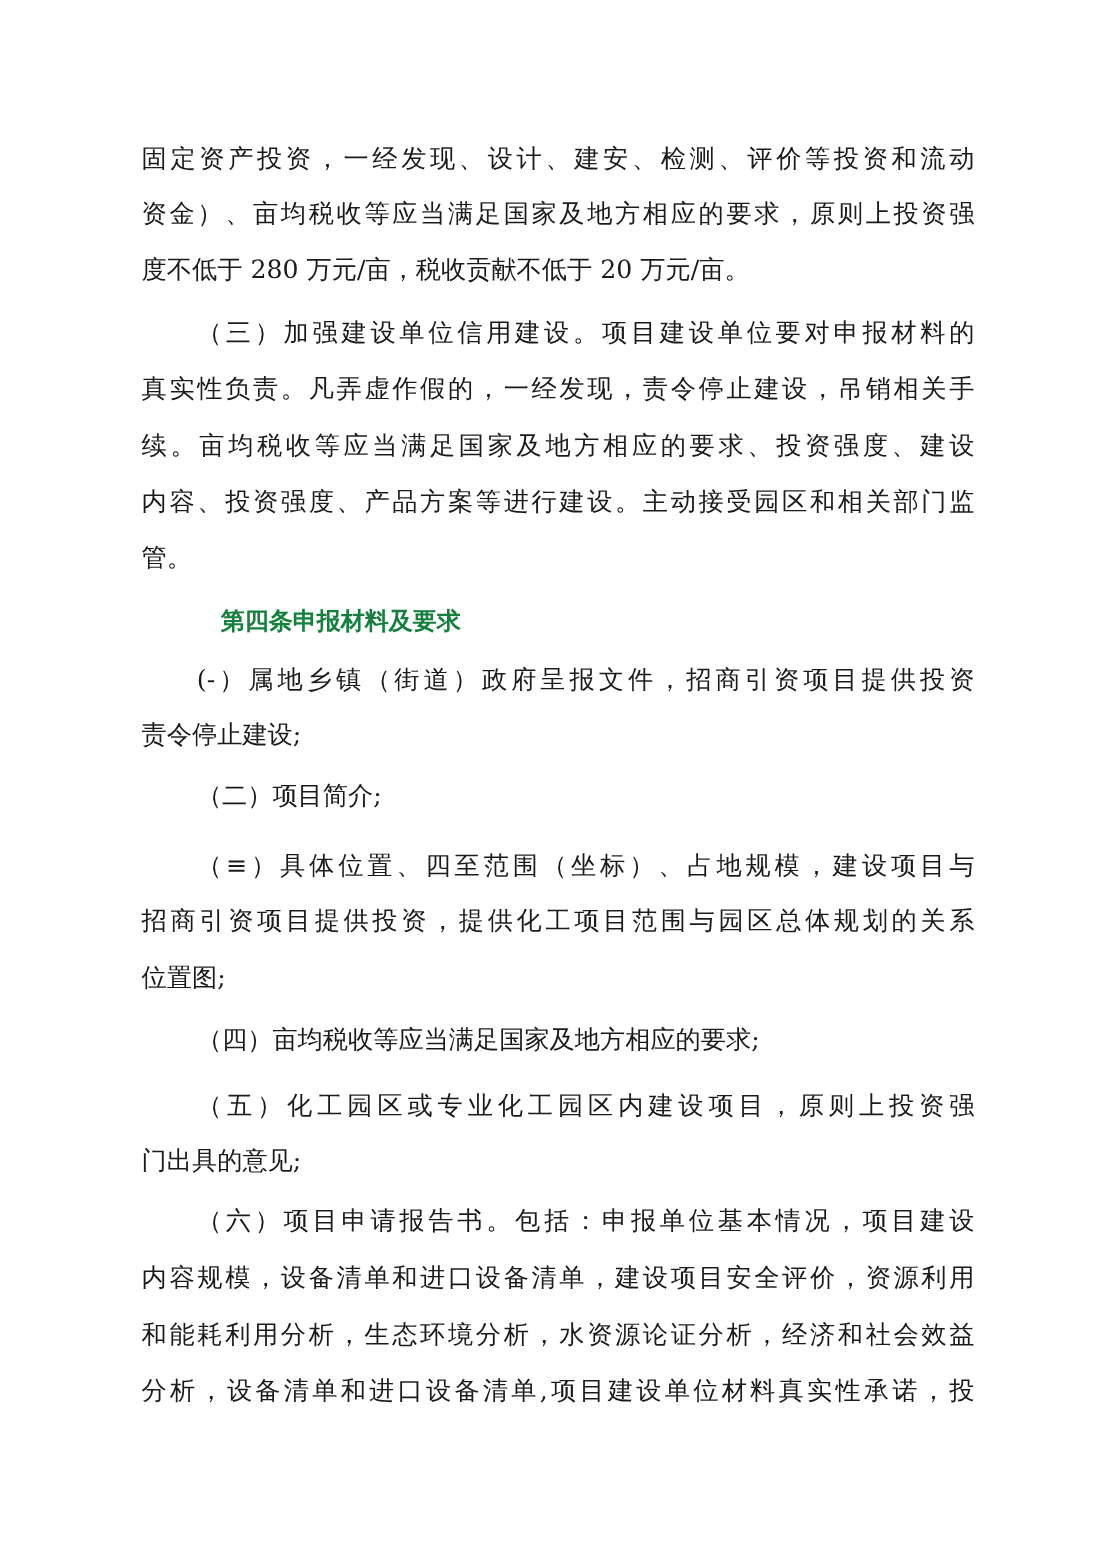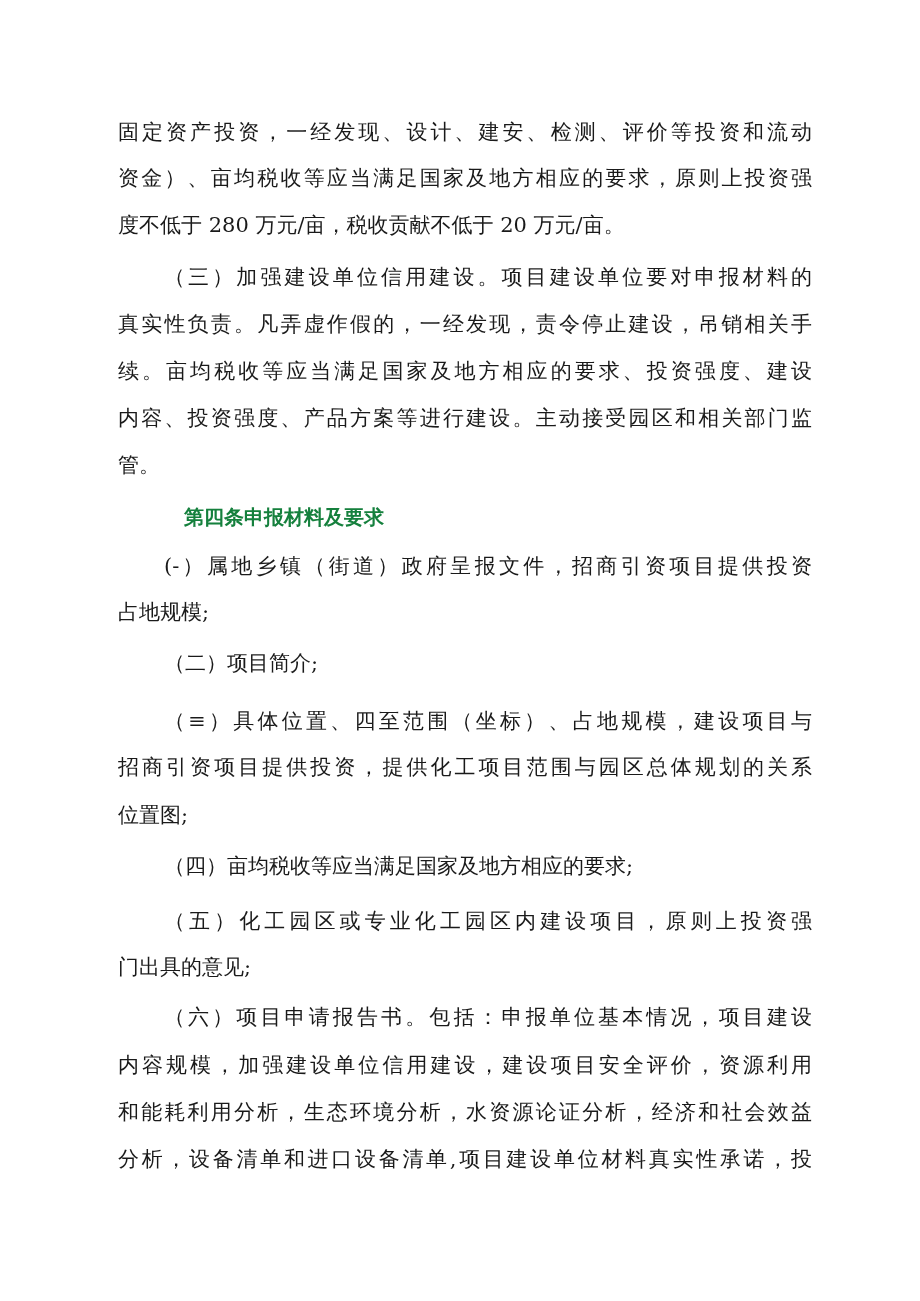--- a/index.html
+++ b/index.html
@@ -68,21 +68,21 @@
     <div class="line" style="top:201px">真实性负责。凡弄虚作假的，一经发现，责令停止建设，吊销相关手</div>
     <div class="line" style="top:248px">续。亩均税收等应当满足国家及地方相应的要求、投资强度、建设</div>
     <div class="line" style="top:295px">内容、投资强度、产品方案等进行建设。主动接受园区和相关部门监</div>
     <div class="line last" style="top:342px">管。</div>
   </div>
 
   <div class="heading" style="top:394px">第四条申报材料及要求</div>
 
   <div>
     <div class="line indent" style="top:443px">(-）属地乡镇（街道）政府呈报文件，招商引资项目提供投资</div>
-    <div class="line last" style="top:489px">占地规模;</div>
+    <div class="line last" style="top:489px">责令停止建设;</div>
   </div>
 
   <div>
     <div class="line indent last" style="top:540px">（二）项目简介;</div>
   </div>
 
   <div>
     <div class="line indent" style="top:598px">（≡）具体位置、四至范围（坐标）、占地规模，建设项目与</div>
     <div class="line" style="top:644px">招商引资项目提供投资，提供化工项目范围与园区总体规划的关系</div>
     <div class="line last" style="top:692px">位置图;</div>
@@ -92,18 +92,18 @@
     <div class="line indent last" style="top:743px">（四）亩均税收等应当满足国家及地方相应的要求;</div>
   </div>
 
   <div>
     <div class="line indent" style="top:798px">（五）化工园区或专业化工园区内建设项目，原则上投资强</div>
     <div class="line last" style="top:844px">门出具的意见;</div>
   </div>
 
   <div>
     <div class="line indent" style="top:894px">（六）项目申请报告书。包括：申报单位基本情况，项目建设</div>
-    <div class="line" style="top:942px">内容规模，加强建设单位信用建设，建设项目安全评价，资源利用</div>
+    <div class="line" style="top:942px">内容规模，设备清单和进口设备清单，建设项目安全评价，资源利用</div>
     <div class="line" style="top:989px">和能耗利用分析，生态环境分析，水资源论证分析，经济和社会效益</div>
     <div class="line" style="top:1036px">分析，设备清单和进口设备清单,项目建设单位材料真实性承诺，投</div>
   </div>
 
 </div>
 
 </body></html>

